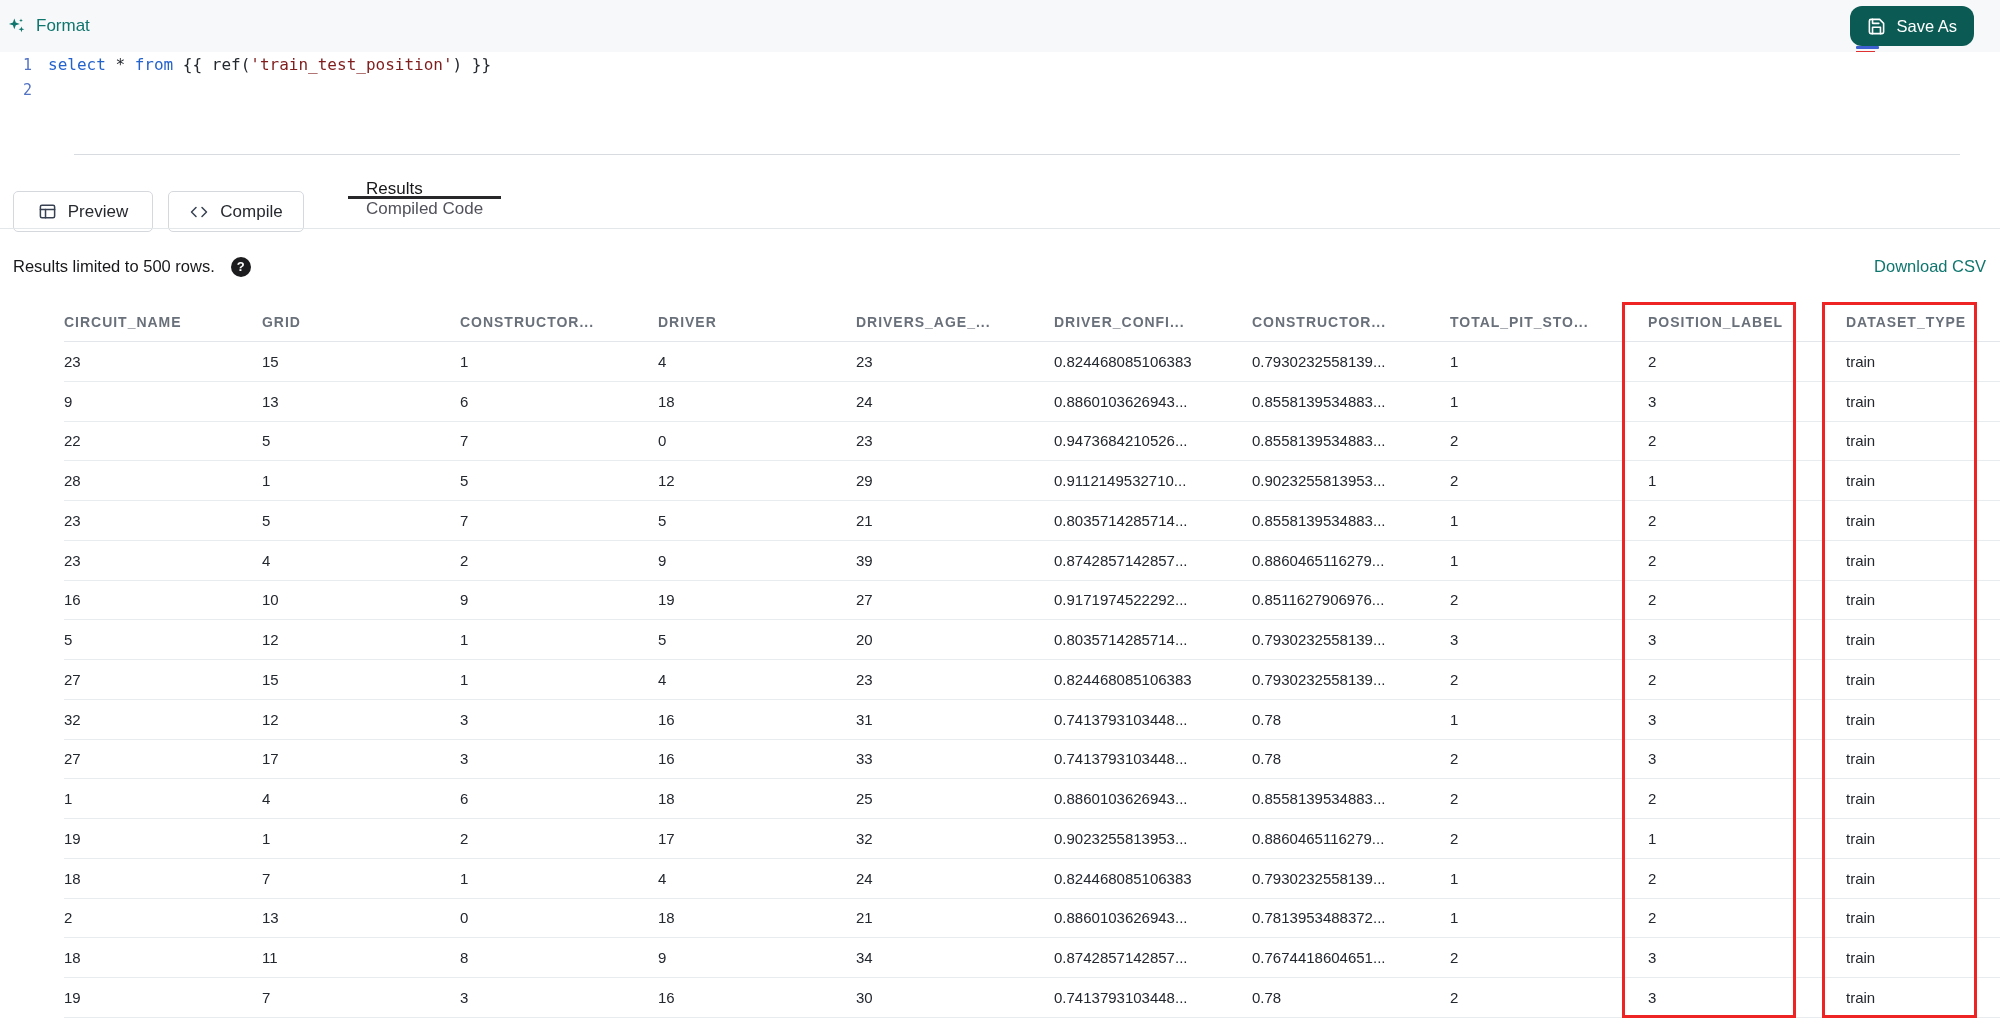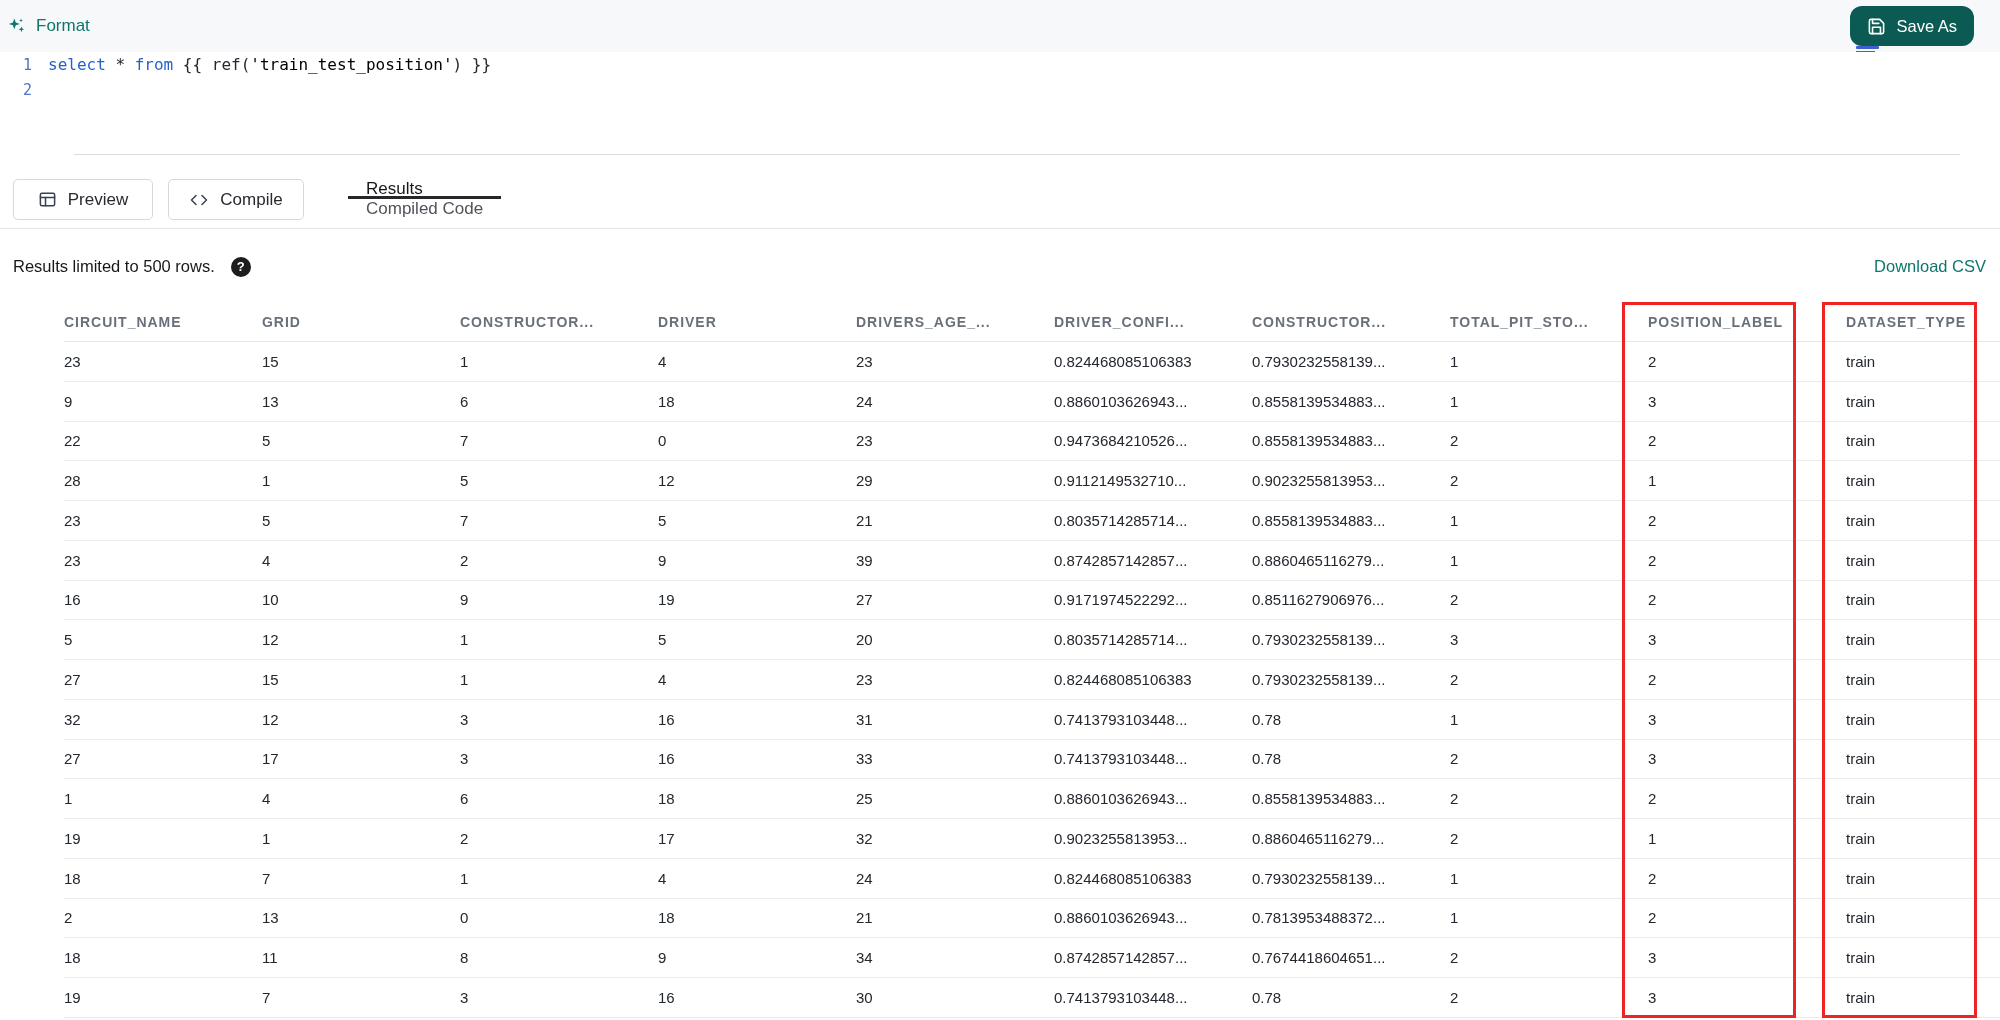--- a/index.html
+++ b/index.html
@@ -37,29 +37,29 @@
     font-family:"DejaVu Sans Mono", monospace; font-size:16px; cursor:text;
   }
   .code-row { display:flex; align-items:center; height:25px; position:relative; }
   .gutter {
     width:48px; flex:0 0 48px; text-align:right; padding-right:16px;
     color:#5272c4; font-size:15px; user-select:none;
   }
   .code-content { white-space:pre; }
   .tok-keyword { color:#2563cc; }
   .tok-plain   { color:#24292f; }
-  .tok-string  { color:#000000; }
+  .tok-string  { color:#7f1d1d; }
   .active-line-underline {
     position:absolute; left:74px; right:40px; top:102px; height:0;
     border-bottom:1px solid #d8dce1;
   }
 
   
   .btn-outline {
-    position:absolute; top:179px; height:41px;
+    position:absolute; top:191px; height:41px;
     display:flex; align-items:center; justify-content:center; gap:11px;
     background:#fff; border:1px solid #d5d9de; border-radius:5px;
     font-size:17px; font-weight:500; color:#26292e; font-family:inherit; cursor:pointer;
   }
   #preview-btn { left:13px; width:140px; }
   #compile-btn { left:168px; width:136px; }
 
   .tabs { position:absolute; left:348px; top:179px; height:49px; display:flex;flex-direction:column; }
   .tab {
     position:relative; padding:0 18px; display:flex; align-items:center;

